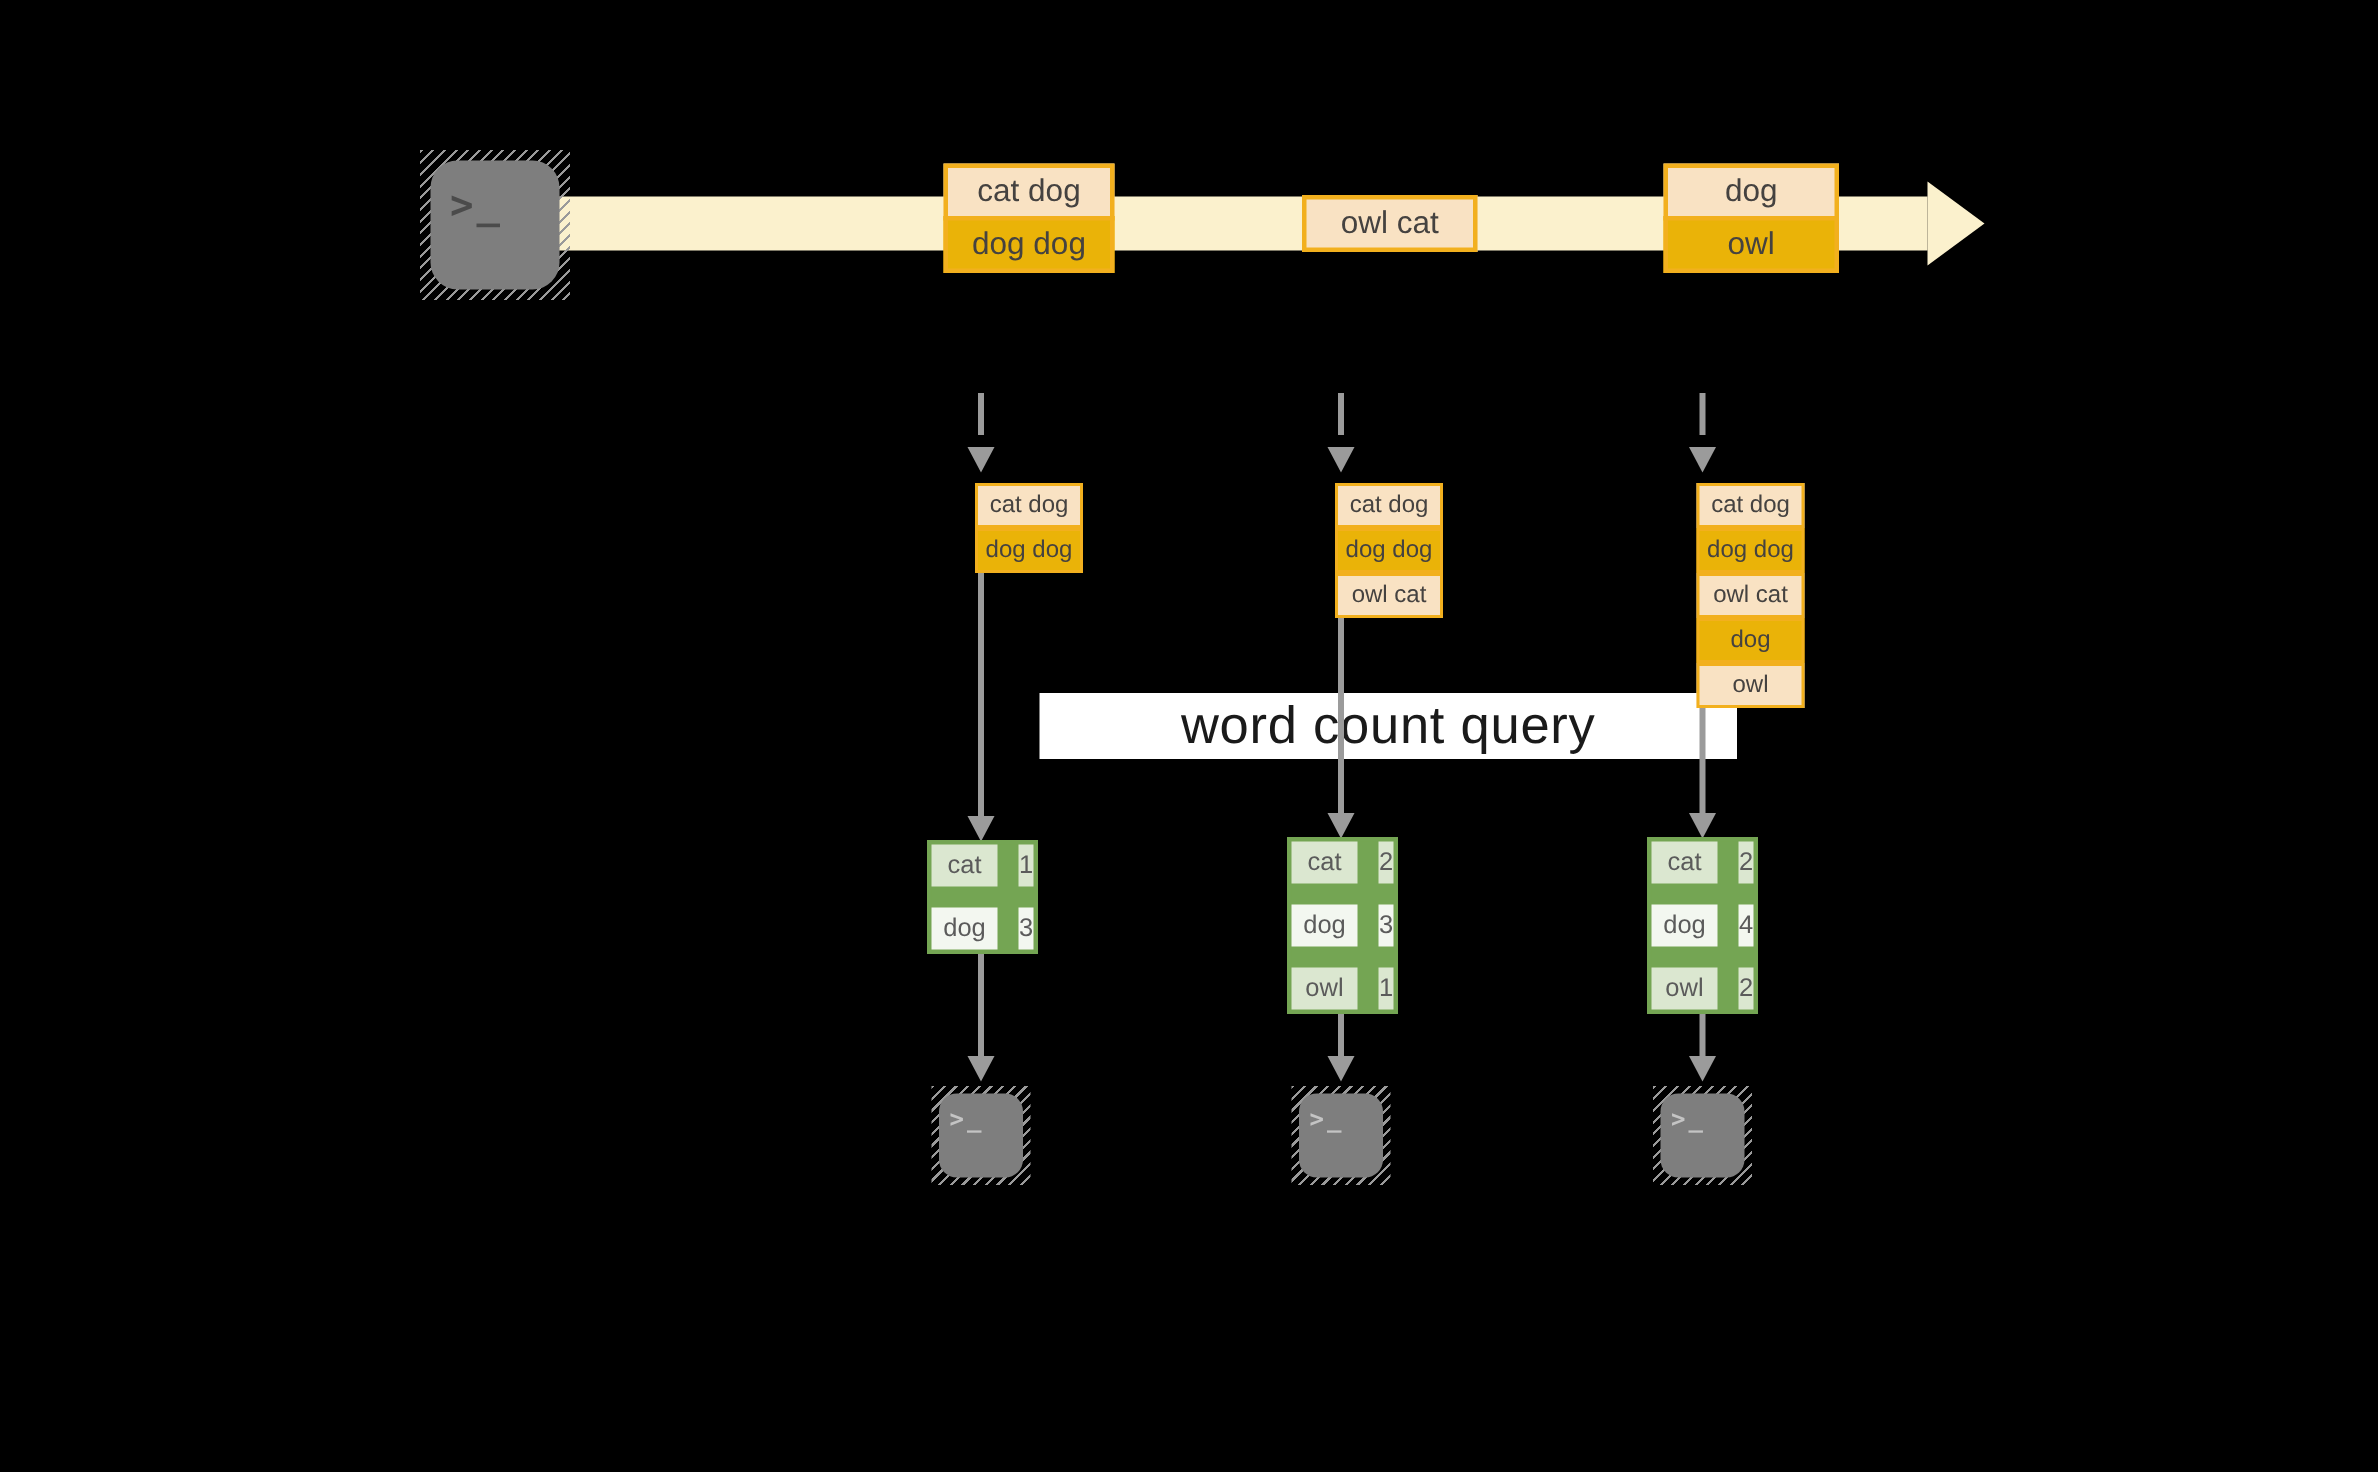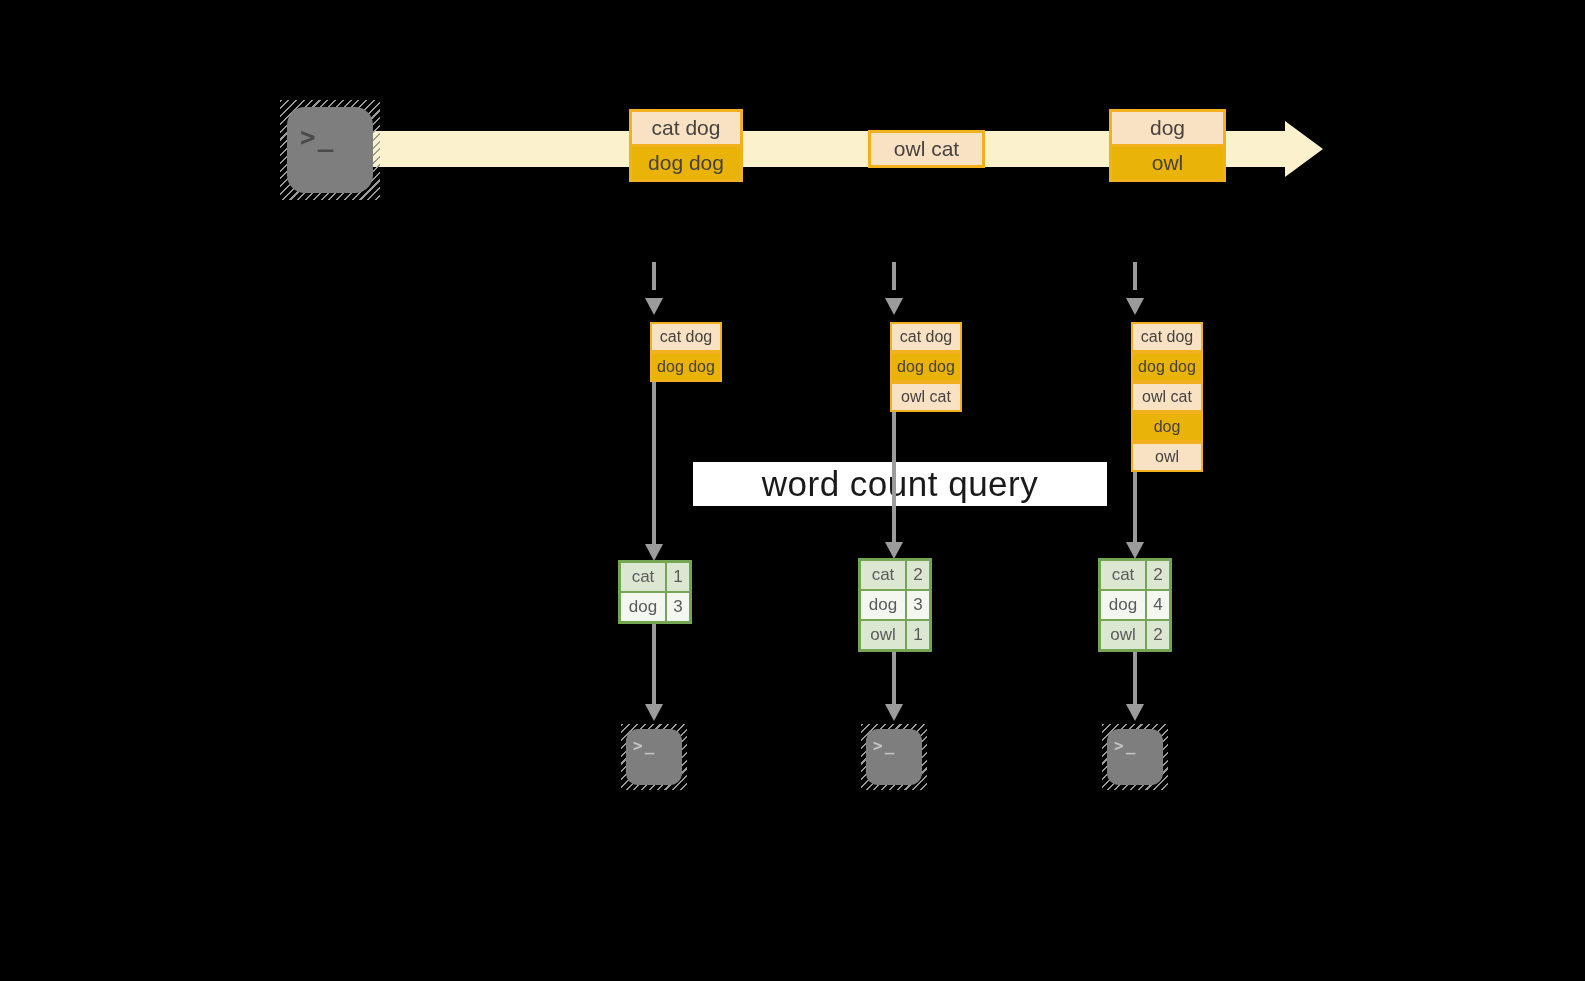--- a/index.html
+++ b/index.html
@@ -29,25 +29,25 @@
   .fill-light{background:#eab308;}
   .stream-cell{width:114px;height:38px;font-size:21px;}
   .stream-cell + .stream-cell{margin-top:-3px;}
   .w117 .stream-cell{width:117px;}
   .stack-cell{width:72px;height:30px;font-size:16px;border-width:2px;}
   
   .dash{position:absolute;width:4px;background:#9b9b9b;z-index:2;}
   .head-down{position:absolute;width:0;height:0;z-index:2;
     border-left:9px solid transparent;border-right:9px solid transparent;border-top:17px solid #9b9b9b;}
   
-  .query-box{position:absolute;left:693px;top:462px;width:414px;height:44px;background:#ffffff;z-index:1;
+  .query-box{position:absolute;left:693px;top:462px;width:465px;height:44px;background:#ffffff;z-index:1;
     display:flex;align-items:center;justify-content:center;font-size:35px;color:#1a1a1a;letter-spacing:0.5px;}
   
   .gtable{position:absolute;width:74px;background:#74a553;border:3px solid #74a553;box-sizing:border-box;
-    display:grid;grid-template-columns:44px 1fr;gap:2px;z-index:3;}
+    display:grid;grid-template-columns:44px 1fr;gap:14px;z-index:3;}
   .gcell{height:28px;display:flex;align-items:center;justify-content:center;
     font-size:17px;color:#5b5b5b;}
   .g-dark{background:#dbe7d0;}
   .g-light{background:#f3f7f0;}
 </style>
 </head>
 <body>
 
 <div id="canvas">
 

